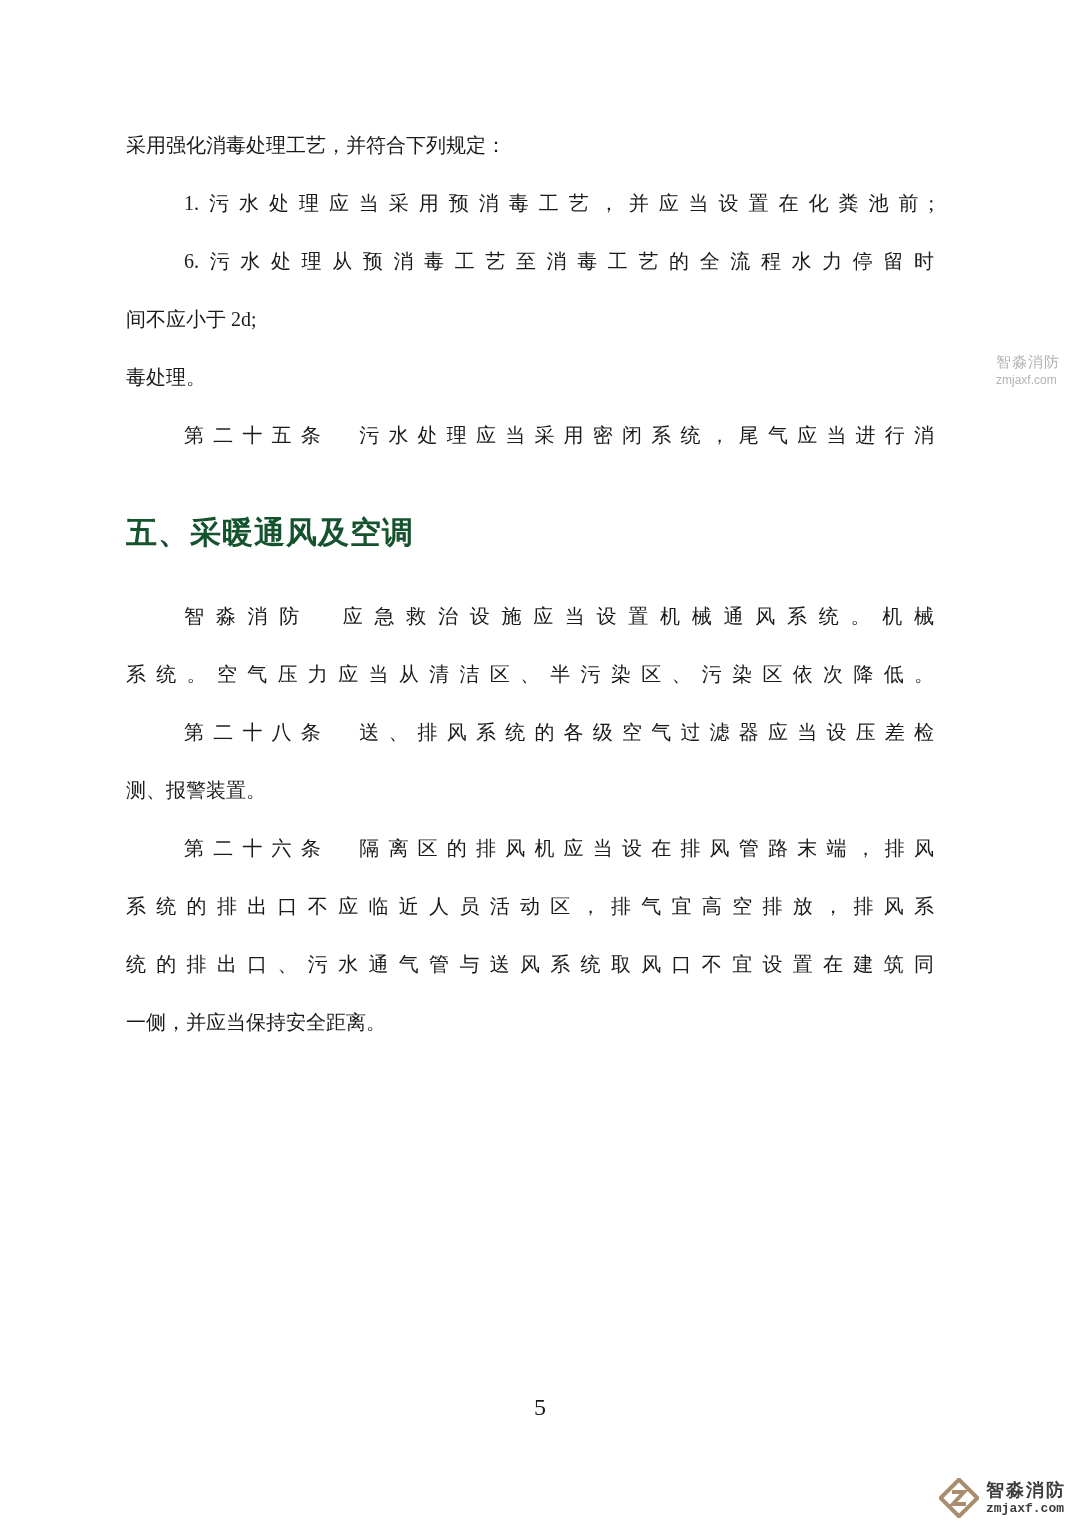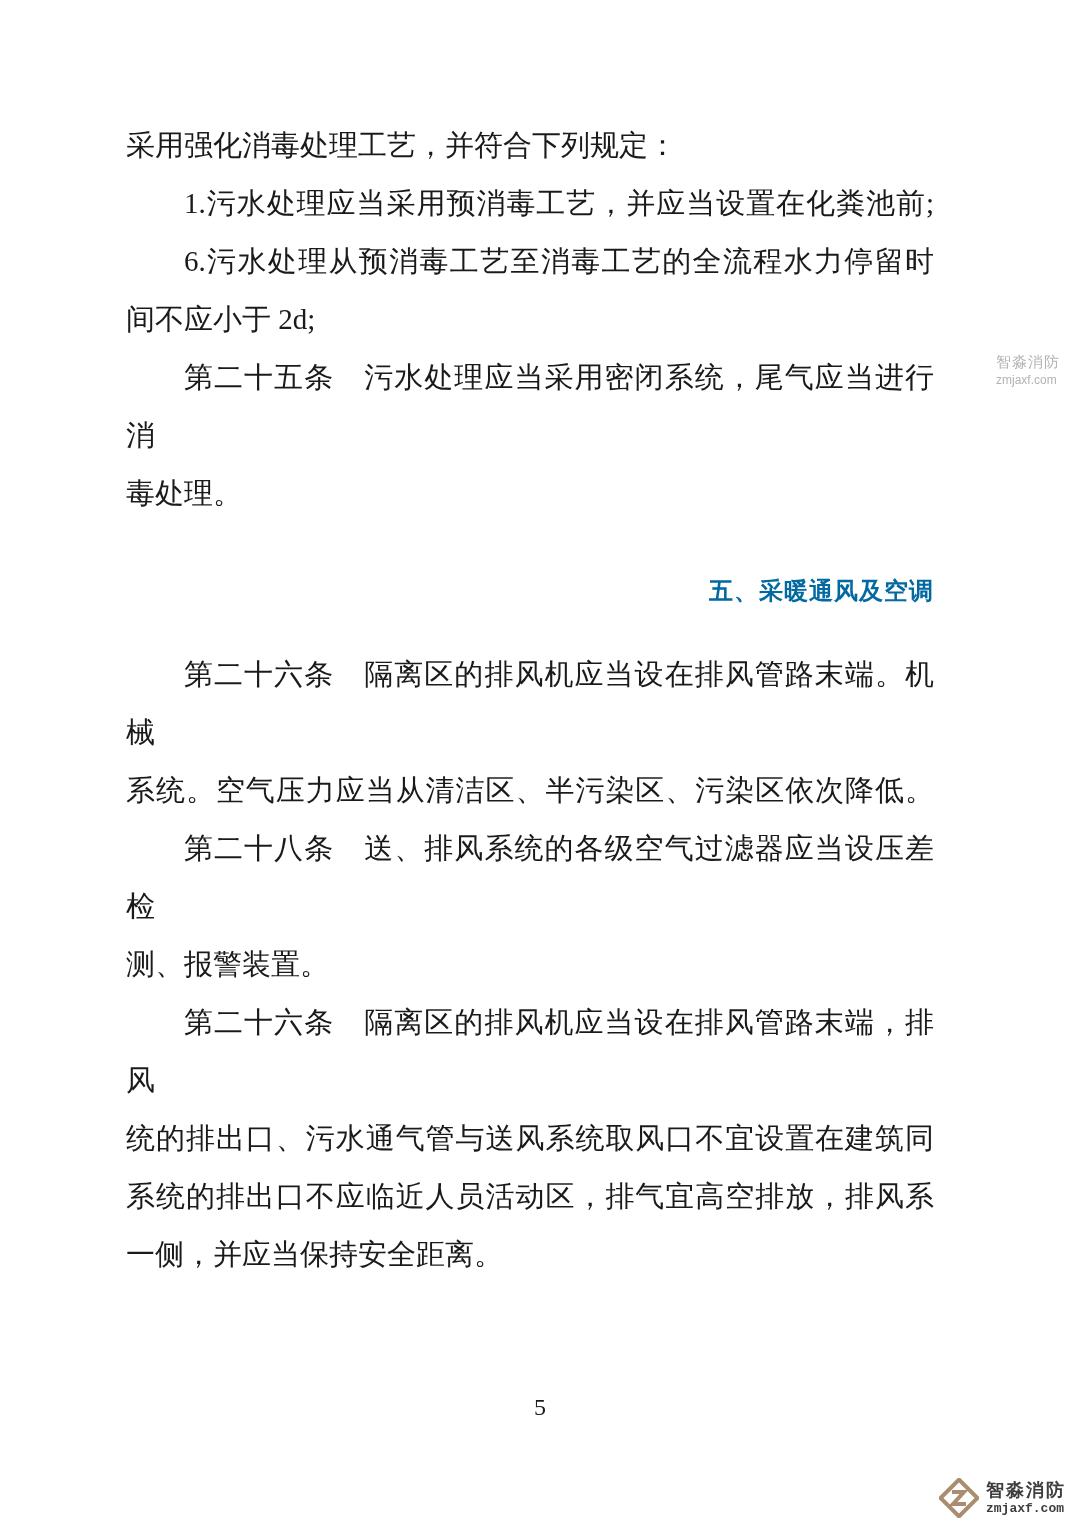--- a/index.html
+++ b/index.html
@@ -12,37 +12,37 @@
     font-family: "Liberation Serif", "DejaVu Serif", serif;
     color: #1a1a1a;
   }
   .content {
     position: absolute;
     left: 126px;
     top: 116px;
     width: 808px;
   }
   .para-line {
-    font-size: 29px;
+    font-size: 20px;
     line-height: 58px;
     text-align: justify;
     text-align-last: justify;
     color: #1a1a1a;
   }
   .para-line.no-fill {
     text-align-last: left;
   }
   .indent { text-indent: 58px; }
   .section-heading {
     font-family: "Liberation Sans", "DejaVu Sans", sans-serif;
     font-weight: bold;
-    font-size: 24px;
+    font-size: 31px;
     line-height: 58px;
-    text-align: right;
-    color: #0369a1;
+    text-align: left;
+    color: #14532d;
     margin: 40px 0 25px 0;
     letter-spacing: 1px;
   }
   .page-number {
     position: absolute;
     top: 1392px;
     left: 0;
     width: 1080px;
     text-align: center;
     font-size: 24px;
@@ -98,41 +98,41 @@
     <div class="para-line indent">1.污水处理应当采用预消毒工艺，并应当设置在化粪池前;</div>
   </div>
 
   <div>
     <div class="para-line indent">6.污水处理从预消毒工艺至消毒工艺的全流程水力停留时</div>
     <div class="para-line no-fill">间不应小于 2d;</div>
   </div>
 
 
   <div>
+    <div class="para-line no-fill">毒处理。</div>
     <div class="para-line indent">第二十五条　污水处理应当采用密闭系统，尾气应当进行消</div>
-    <div class="para-line no-fill">毒处理。</div>
   </div>
 
   <h2 class="section-heading">五、采暖通风及空调</h2>
 
   <div>
-    <div class="para-line indent">第二十六条　隔离区的排风机应当设在排风管路末端。机械</div>
+    <div class="para-line indent">智淼消防　应急救治设施应当设置机械通风系统。机械</div>
     <div class="para-line">系统。空气压力应当从清洁区、半污染区、污染区依次降低。</div>
   </div>
 
 
   <div>
     <div class="para-line indent">第二十八条　送、排风系统的各级空气过滤器应当设压差检</div>
     <div class="para-line no-fill">测、报警装置。</div>
   </div>
 
   <div>
     <div class="para-line indent">第二十六条　隔离区的排风机应当设在排风管路末端，排风</div>
+    <div class="para-line">系统的排出口不应临近人员活动区，排气宜高空排放，排风系</div>
     <div class="para-line">统的排出口、污水通气管与送风系统取风口不宜设置在建筑同</div>
-    <div class="para-line">系统的排出口不应临近人员活动区，排气宜高空排放，排风系</div>
     <div class="para-line no-fill">一侧，并应当保持安全距离。</div>
   </div>
 
 </div>
 
 <div class="page-number">5</div>
 
 <div class="side-watermark">
   <div class="wm-name">智淼消防</div>
   <div class="wm-site">zmjaxf.com</div>

